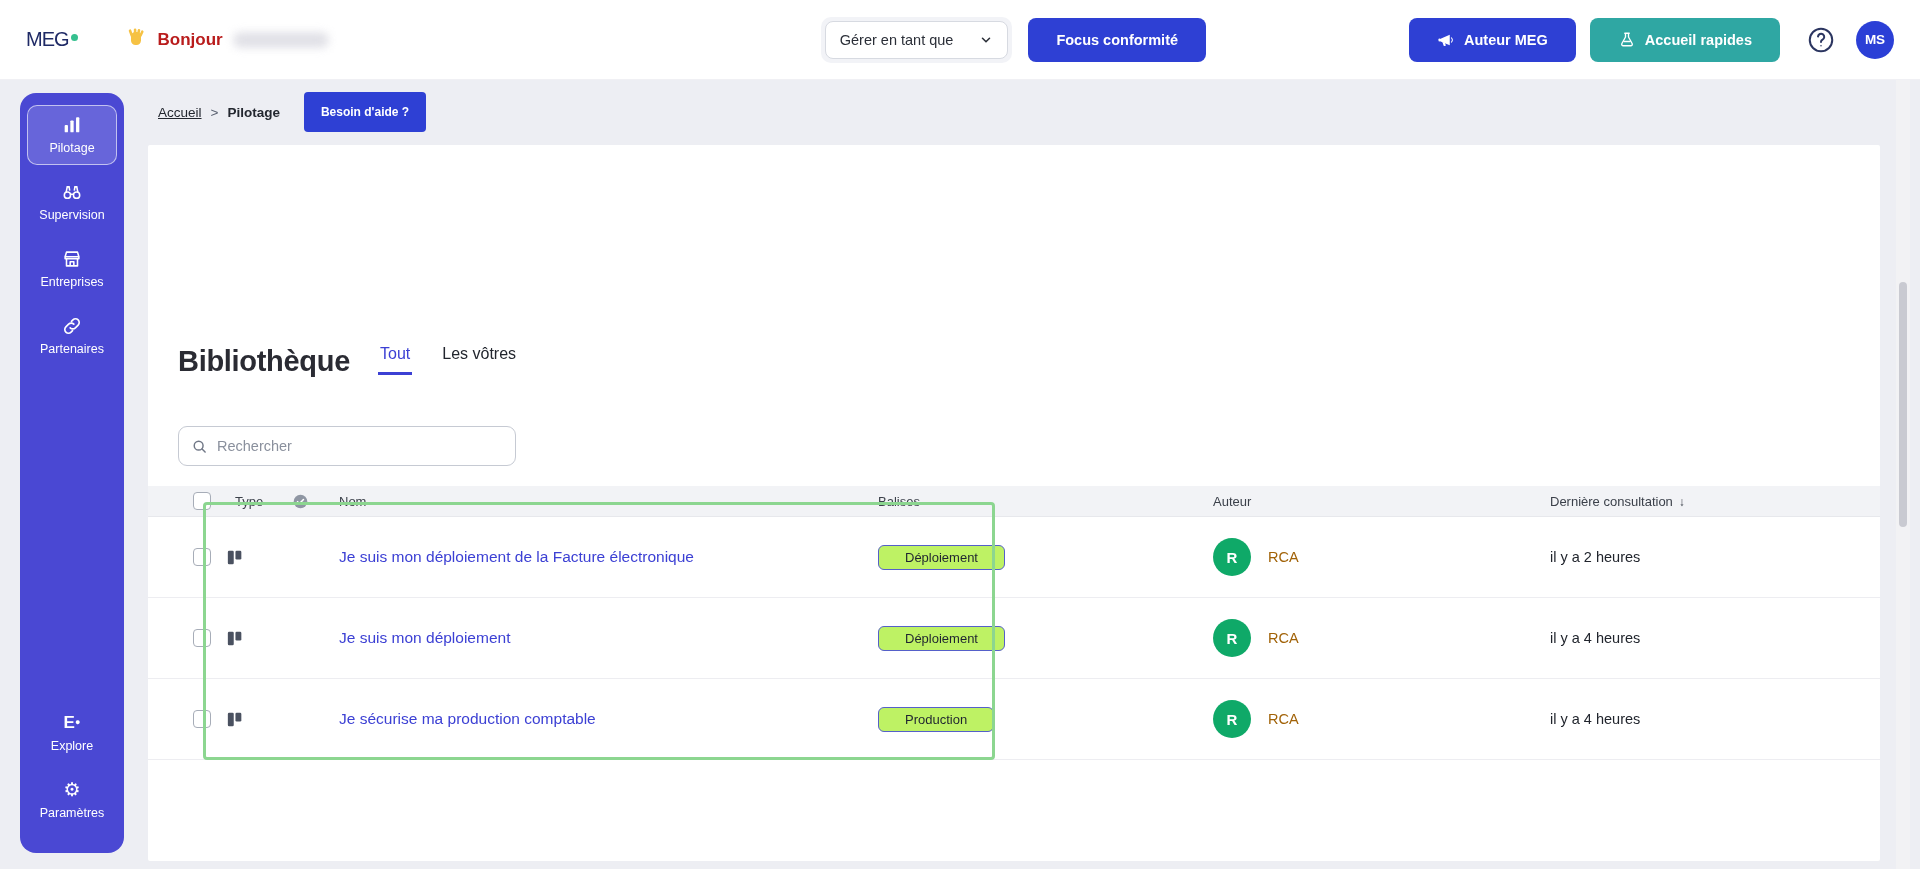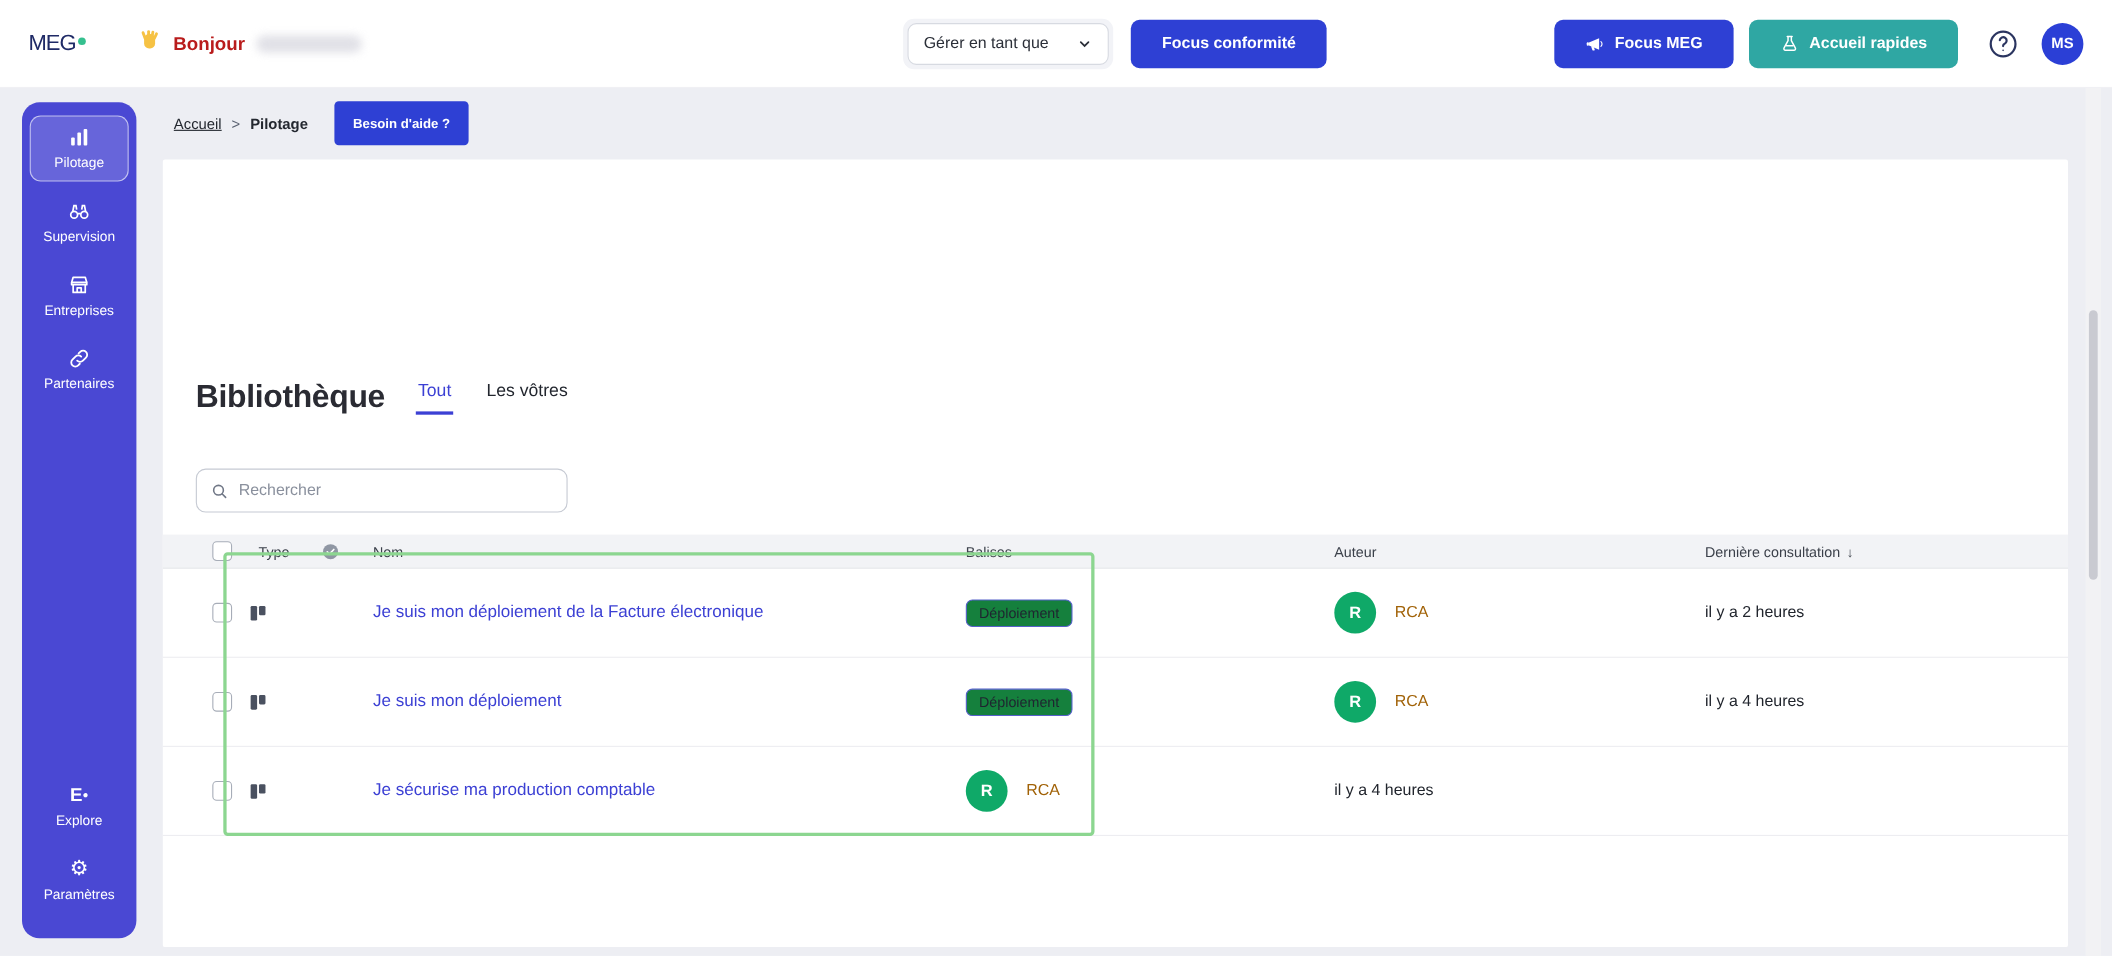--- a/index.html
+++ b/index.html
@@ -70,21 +70,21 @@
   }
   .crumb-home { color:#23272f; text-decoration:underline; cursor:pointer; }
   .crumb-sep { margin:0 9px; color:#596070; }
   .crumb-current { font-weight:700; color:#23272f; }
   .help-btn {
     margin-left:24px; background:#2e40d4; color:#fff; border:none; border-radius:4px;
     font-size:12px; font-weight:700; padding:13px 17px; cursor:pointer; font-family:inherit;
   }
   .card { margin-left:8px; background:#fff; height:716px; border-radius:2px; position:relative; }
 
-  .lib-header { display:flex; align-items:center; padding:200px 0 0 30px; }
+  .lib-header { display:flex; align-items:flex-start; padding:200px 0 0 30px; }
   .lib-title { font-size:29px; font-weight:700; color:#2a2b33; letter-spacing:-.3px; }
   .tabs { display:flex; gap:28px; margin-left:28px; }
   .tab { background:none; border:none; font-family:inherit; font-size:16px; color:#22262e;
          padding:0 2px 9px; cursor:pointer; border-bottom:3px solid transparent; }
   .tab.active { color:#3c40d4; border-bottom-color:#3c40d4; font-weight:500; }
 
   .search {
     margin:48px 0 0 30px; width:338px; height:40px; border:1px solid #c6cad3; border-radius:9px;
     display:flex; align-items:center; padding:0 12px; gap:9px; background:#fff;
   }
@@ -103,22 +103,22 @@
     width:18px; height:18px; border:1.5px solid #a7adb8; border-radius:4px; background:#fff;
     margin-left:45px; cursor:pointer;
   }
   .c-type { padding-left:15px; }
   .c-badgecol { display:flex; justify-content:flex-start; padding-left:14px; }
   .c-nom { padding-left:13px; }
   .sort-arrow { margin-left:6px; font-size:12px; }
   .type-ic { margin-left:5px; display:flex; }
   .row-link { font-size:15.5px; font-weight:500; color:#3c40d4; text-decoration:none; cursor:pointer; }
   .badge {
-    display:inline-block; border:1px solid #5560c9; border-radius:6px; background:#15803d;
-    padding:4px 11px; font-size:13px; color:#1f2430;
+    display:inline-block; border:1px solid #5560c9; border-radius:6px; background:#bef264;
+    padding:4px 26px; font-size:13px; color:#1f2430;
   }
   .author-cell { display:flex; align-items:center; gap:17px; }
   .author-av {
     width:38px; height:38px; border-radius:50%; background:#0fa968; color:#fff;
     font-size:15px; font-weight:700; display:flex; align-items:center; justify-content:center;
   }
   .author-name { font-size:14.5px; color:#a16207; }
   .time-cell { font-size:14.5px; color:#21252d; }
 
   
@@ -173,21 +173,21 @@
     <div class="right-group">
       <button class="btn btn-blue">
         <span style="display:flex;">
           <svg viewBox="0 0 24 24" width="18" height="18" fill="#fff">
               <path d="M4 10.5l13-5.5v14l-13-5.5v-3z"></path>
               <rect x="2" y="10" width="2.4" height="4" rx="1.1"></rect>
               <path d="M7.2 14.6l1.6 4.6c.2.5.7.8 1.2.8h.6c.7 0 1.2-.7 1-1.4l-1.2-3.4z"></path>
               <path d="M19.2 9.2c.8.7 1.3 1.7 1.3 2.8s-.5 2.1-1.3 2.8" stroke="#fff" stroke-width="1.4" fill="none" stroke-linecap="round"></path>
             </svg>
         </span>
-        <span>Focus MEG</span>
+        <span>Auteur MEG</span>
       </button>
       <button class="btn btn-teal">
         <span style="display:flex;">
           <svg viewBox="0 0 24 24" width="18" height="18" fill="none" stroke="#fff" stroke-width="1.8" stroke-linecap="round" stroke-linejoin="round">
               <path d="M9 3h6M10 3v5l-4.8 8.7A2 2 0 0 0 7 19.7h10a2 2 0 0 0 1.8-3L14 8V3"></path>
               <path d="M8 14h8"></path>
             </svg>
         </span>
         <span>Accueil rapides</span>
       </button>
@@ -353,20 +353,21 @@
               <div class="cb"></div>
             </div>
           <div class="type-ic">
             <svg viewBox="0 0 20 20" width="19" height="19" fill="#4a5160">
                 <rect x="3" y="3" width="6.2" height="14" rx="1.3"></rect>
                 <rect x="11" y="3" width="6.2" height="9" rx="1.3"></rect>
               </svg>
           </div>
           <div></div>
           <div class="c-nom"><a class="row-link">Je sécurise ma production comptable</a></div>
+          <div><span class="badge">Production</span></div>
           <div class="author-cell">
             <span class="author-av">R</span>
             <span class="author-name">RCA</span>
           </div>
           <div class="time-cell">il y a 4 heures</div>
         </div>
       </div>
     </div>
   </main>
 

